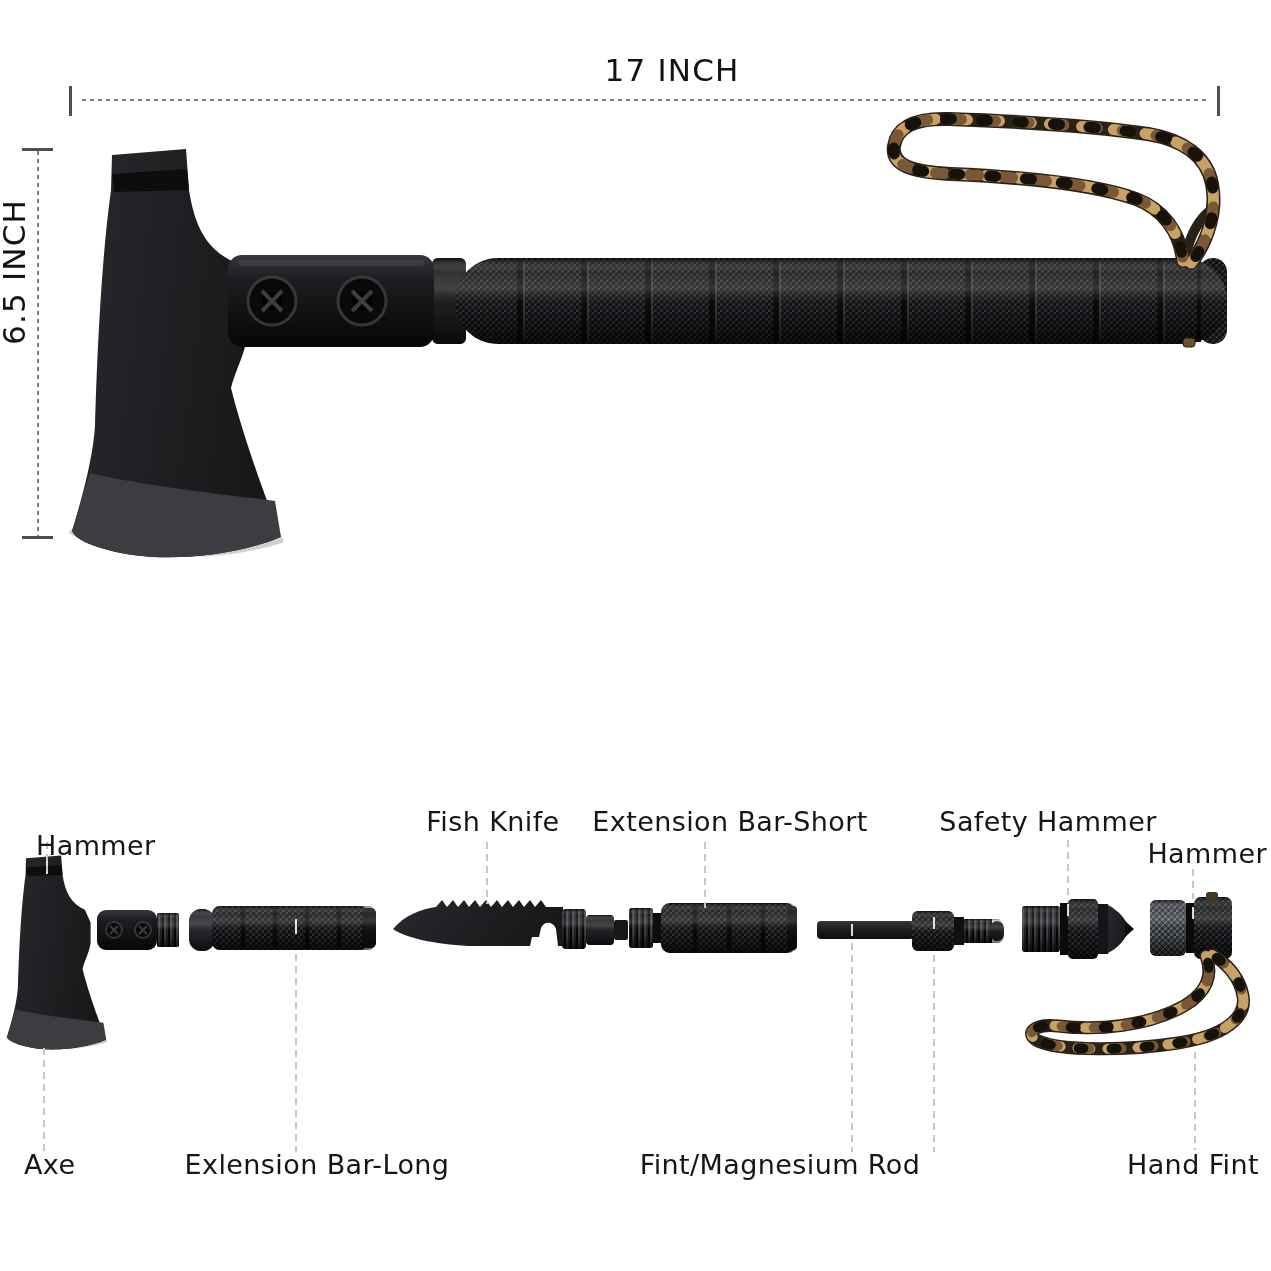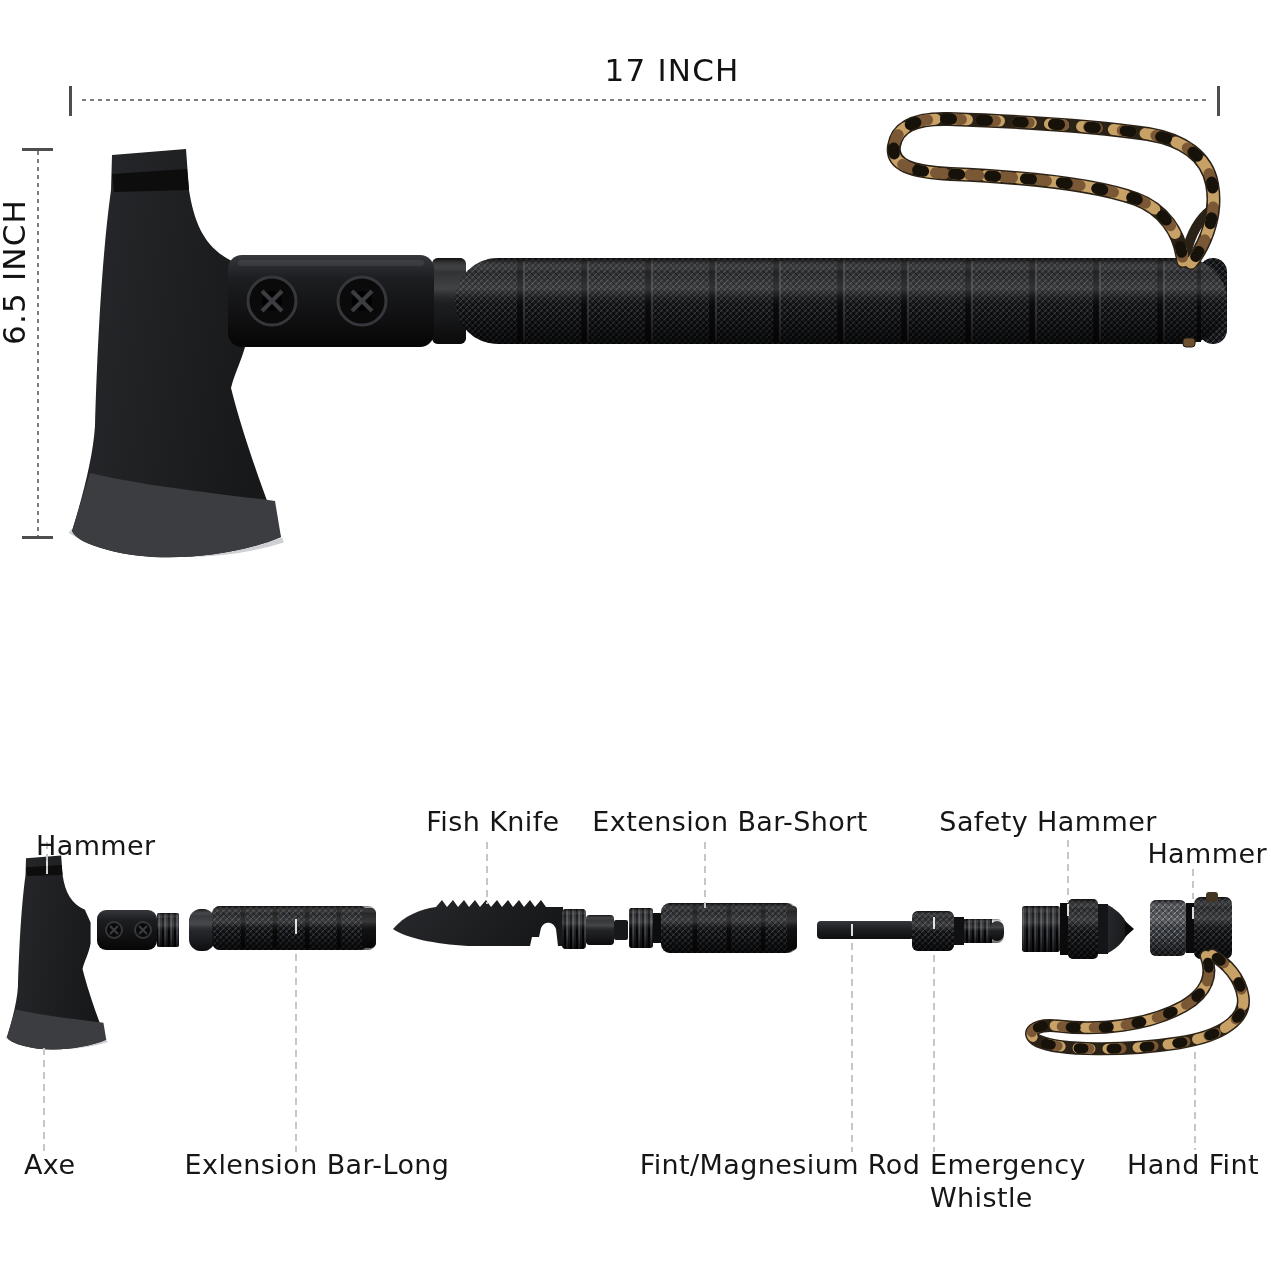--- a/index.html
+++ b/index.html
@@ -267,16 +267,15 @@
 
   <div class="lbl" style="left:36px;top:806px;margin-top:24px;">Hammer</div>
   <div class="lbl c" style="left:493px;top:806px;">Fish Knife</div>
   <div class="lbl c" style="left:730px;top:806px;">Extension Bar-Short</div>
   <div class="lbl c" style="left:1048px;top:806px;">Safety Hammer</div>
   <div class="lbl" style="right:4px;top:838px;">Hammer</div>
 
   <div class="lbl" style="left:24px;top:1149px;text-align:right;">Axe</div>
   <div class="lbl c" style="left:317px;top:1149px;">Exlension Bar-Long</div>
   <div class="lbl c" style="left:756px;top:1149px;margin-left:24px;">Fint/Magnesium Rod</div>
-  <div class="lbl wrap" style="left:930px;top:1149px;">Emergency Whistle</div>
   <div class="lbl c" style="left:1193px;top:1149px;">Hand Fint</div>
 
 </div>
 
 </body></html>

